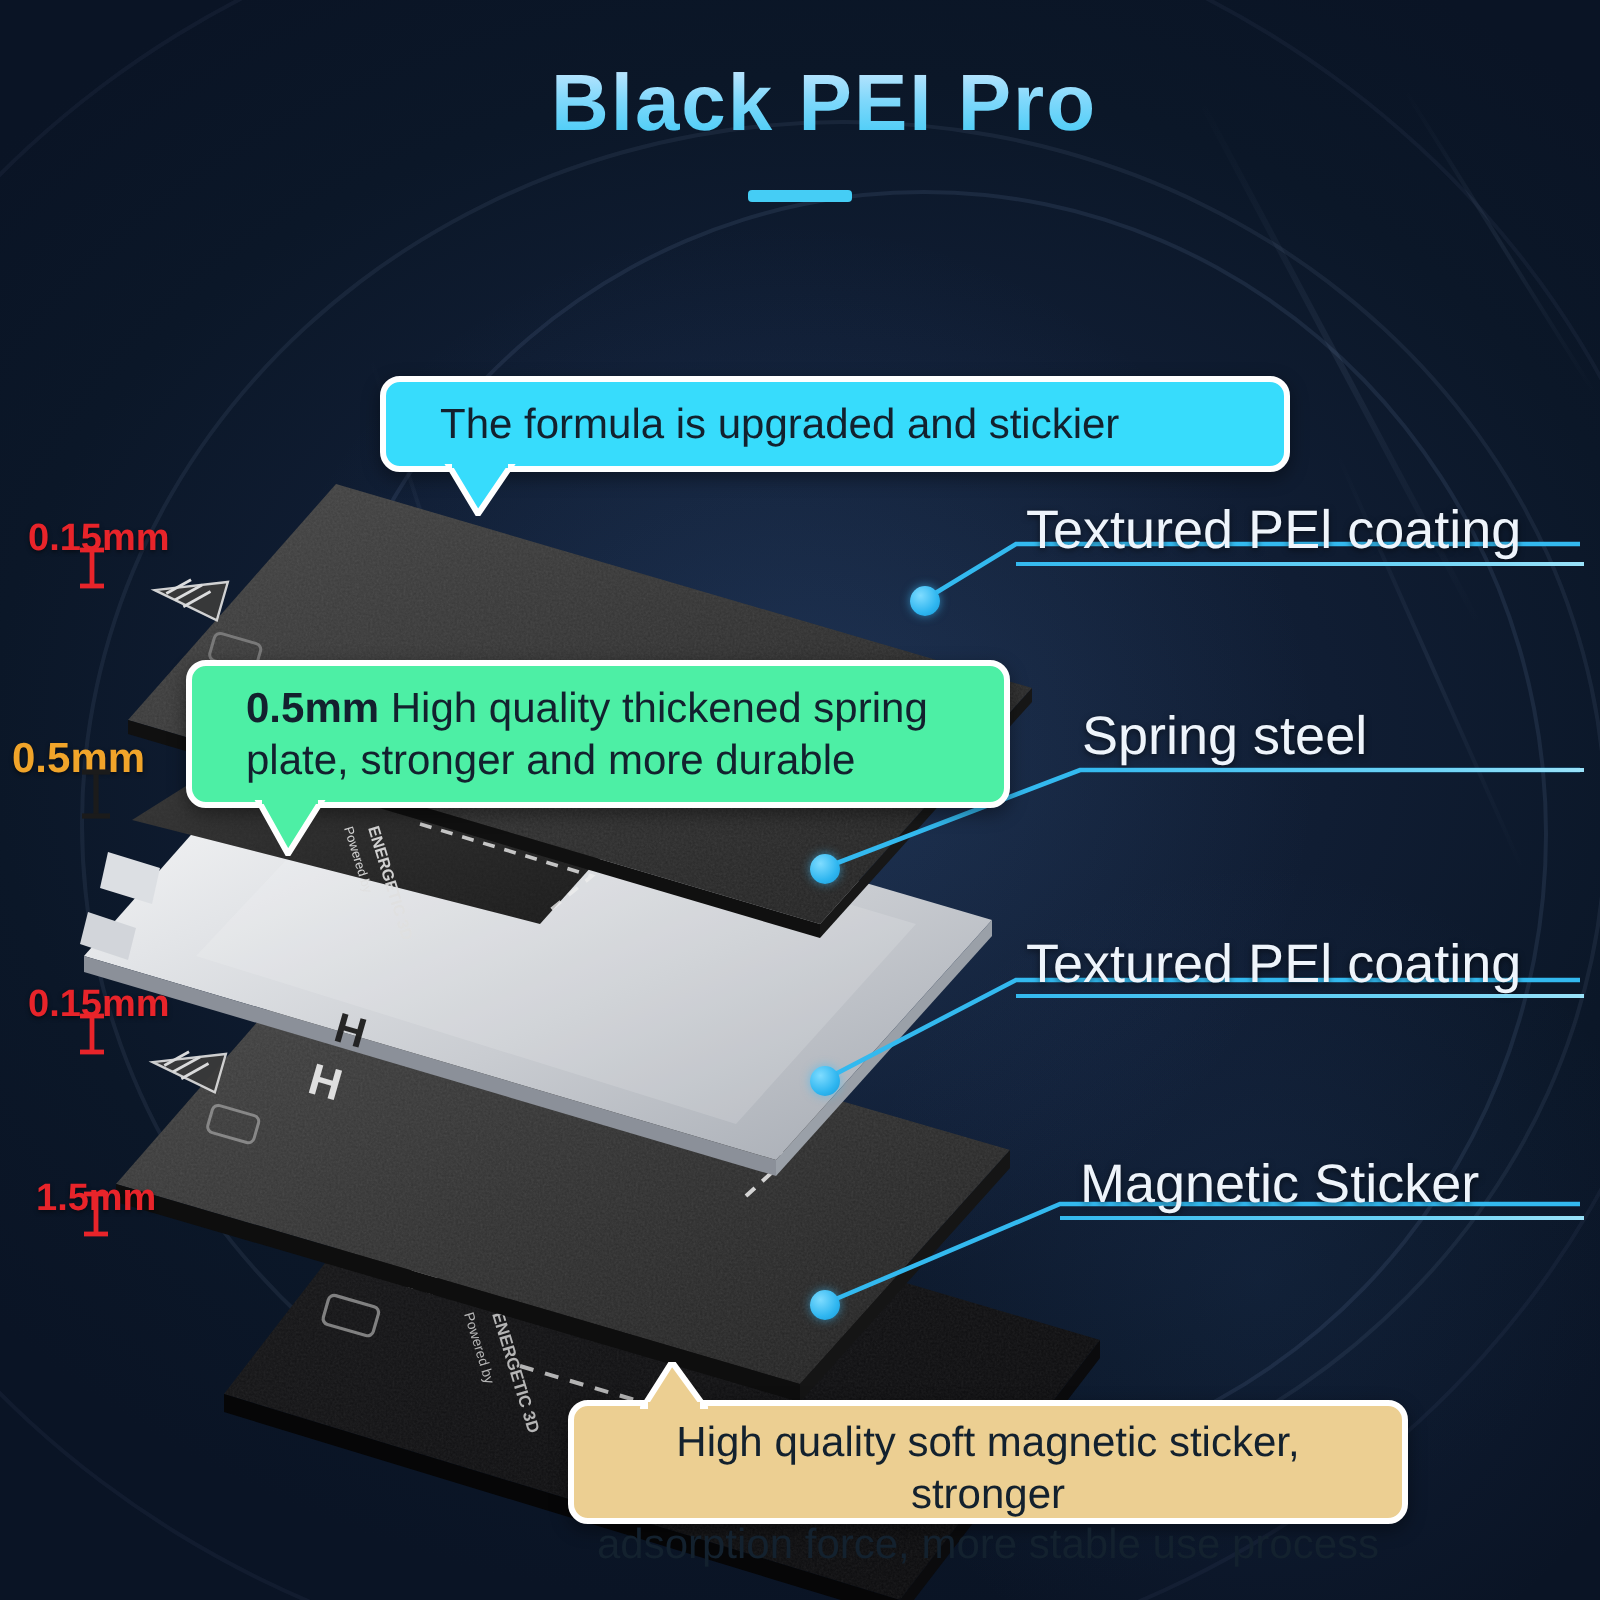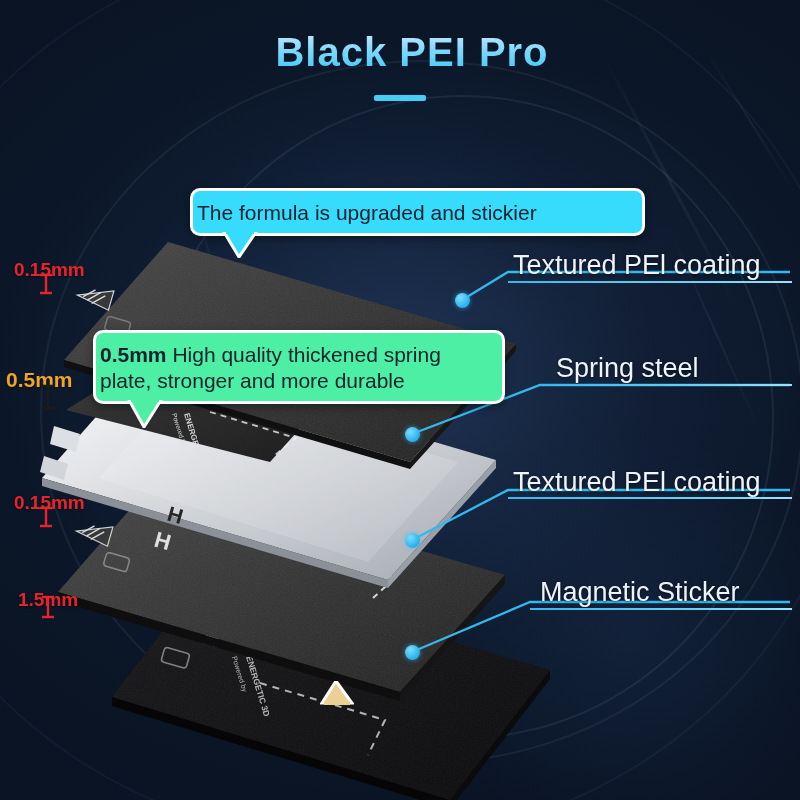--- a/index.html
+++ b/index.html
@@ -57,21 +57,21 @@
 
   
   .dim{position:absolute;white-space:nowrap;font-weight:bold;margin-top:15px;}
   .dim.red{color:#e8242a;font-size:19px;text-shadow:0 1px 2px rgba(0,0,0,.5);}
   .dim.orange{color:#f0a42a;font-size:21px;text-shadow:0 1px 2px rgba(0,0,0,.55);}
   .ibeam{position:absolute;}
 
   
   .callout{position:absolute;border:3px solid #ffffff;border-radius:10px;
     box-sizing:border-box;box-shadow:0 3px 9px rgba(0,0,0,.40);}
-  .callout .ctext{font-size:21px;line-height:1.22;color:#13212e;padding:9px 4px;}
+  .callout .ctext{font-size:21px;line-height:1.22;color:#13212e;padding:9px 27px;}
   .callout .ctext b{font-weight:bold;}
 
   .c-cyan{background:#37dcfc;}
   .c-green{background:#4defa5;}
   .c-tan{background:#eccf92;}
 </style>
 </head>
 <body>
 
 <div id="stage">
@@ -234,21 +234,21 @@
     <polyline points="790,602 530,602 412,652" fill="none" stroke="#33b9ef" stroke-width="2.3"></polyline>
   </svg>
   <div class="dot" style="left:455px;top:293px;"></div>
   <div class="dot" style="left:405px;top:427px;"></div>
   <div class="dot" style="left:405px;top:533px;"></div>
   <div class="dot" style="left:405px;top:645px;"></div>
 
   <div class="rlabel" style="left:513px;top:250px;">Textured PEl coating</div>
   <div class="rline" style="left:508px;top:281px;width:284px;"></div>
 
-  <div class="rlabel" style="left:556px;top:353px;">Spring steel</div>
+  <div class="rlabel" style="left:541px;top:353px;">Spring steel</div>
   <div class="rline" style="left:540px;top:384px;width:252px;"></div>
 
   <div class="rlabel" style="left:513px;top:467px;">Textured PEl coating</div>
   <div class="rline" style="left:508px;top:497px;width:284px;"></div>
 
   <div class="rlabel" style="left:540px;top:577px;">Magnetic Sticker</div>
   <div class="rline" style="left:530px;top:608px;width:262px;"></div>
 
   <div class="dim red" style="left:14px;top:244px;">0.15mm</div>
   <svg class="ibeam" style="left:36px;top:272px;" width="20" height="26">
@@ -289,18 +289,24 @@
   <div class="callout c-green" style="left:93px;top:330px;width:412px;height:74px;">
     <div class="ctext">
       <b>0.5mm</b><span> High quality thickened spring plate, stronger and more durable</span>
     </div>
   </div>
   <svg style="position:absolute;left:127px;top:400px;" width="36" height="28">
     <polygon points="2,0 34,0 17,27" fill="#4defa5" stroke="#ffffff" stroke-width="3"></polygon>
     <rect x="4" y="-4" width="28" height="6" fill="#4defa5"></rect>
   </svg>
 
+  <div class="callout c-tan" style="left:284px;top:700px;width:420px;height:62px;">
+    <div class="ctext" style="text-align:center;padding:6px 10px;">
+      <div>High quality soft magnetic sticker, stronger</div>
+      <div>adsorption force, more stable use process</div>
+    </div>
+  </div>
   <svg style="position:absolute;left:320px;top:681px;" width="34" height="24">
     <polygon points="16,0 32,22 2,22" fill="#eccf92" stroke="#ffffff" stroke-width="3"></polygon>
     <rect x="4" y="20" width="26" height="6" fill="#eccf92"></rect>
   </svg>
 
 </div>
 
 </body></html>

